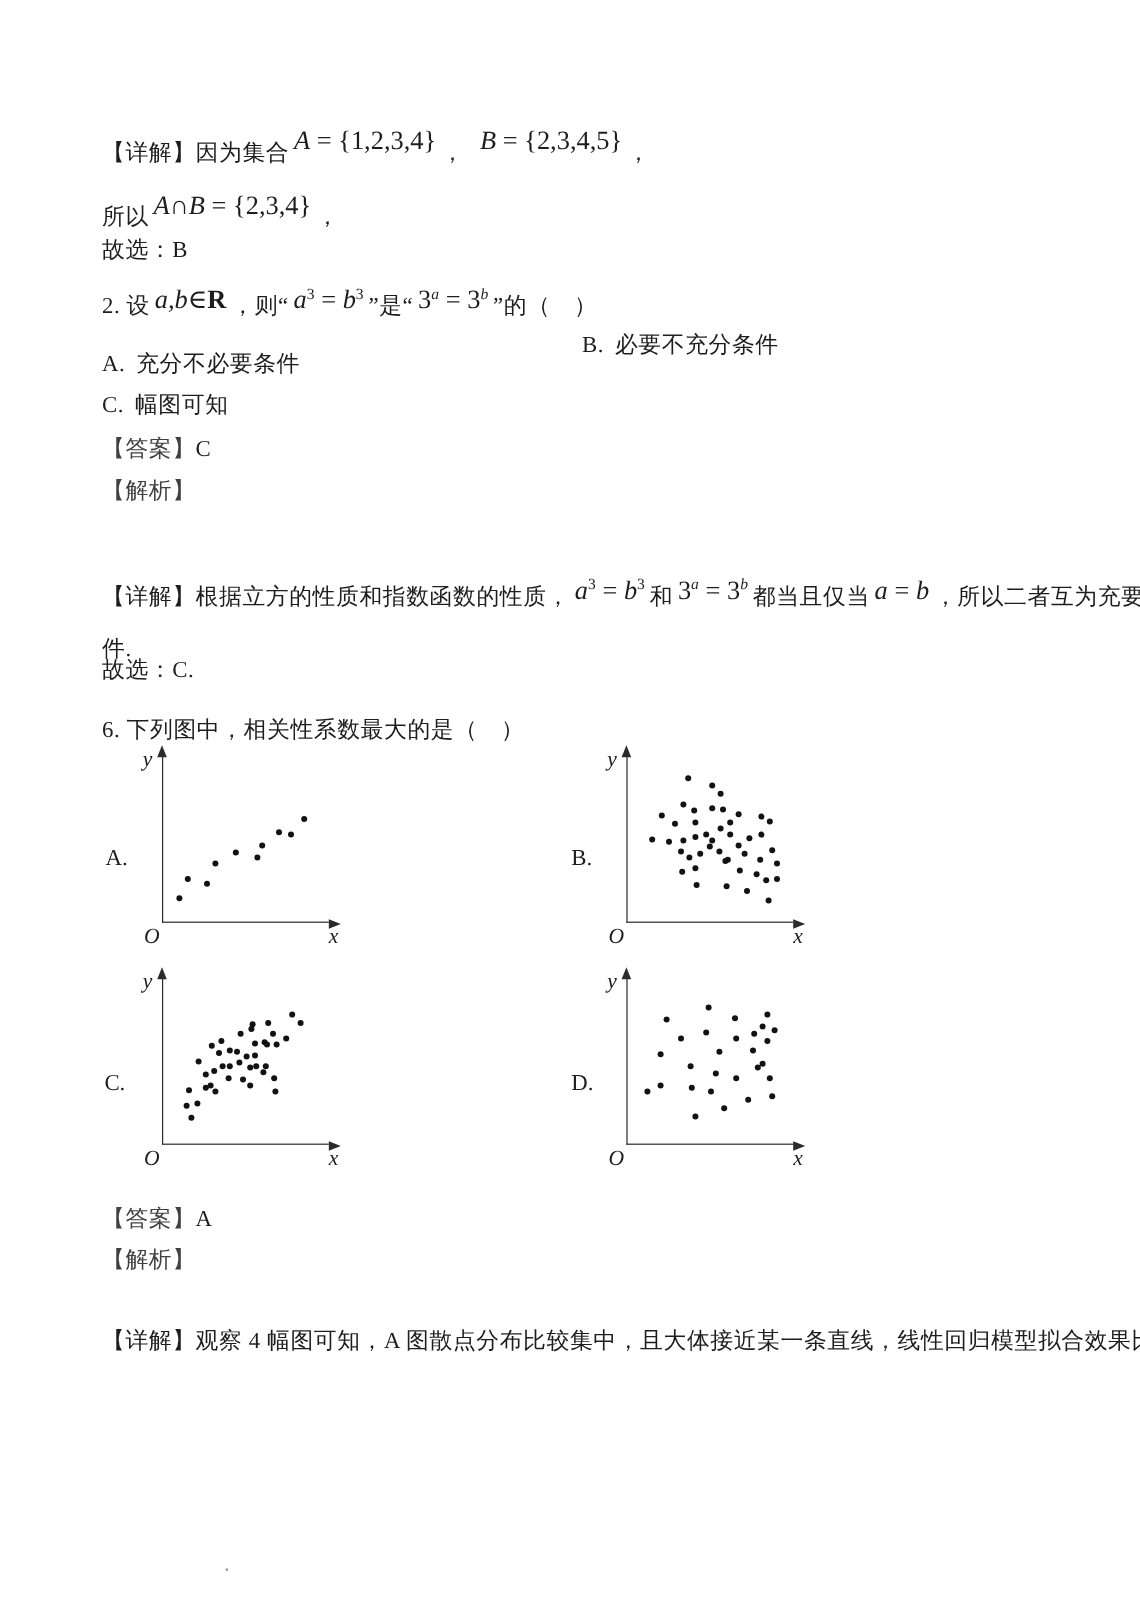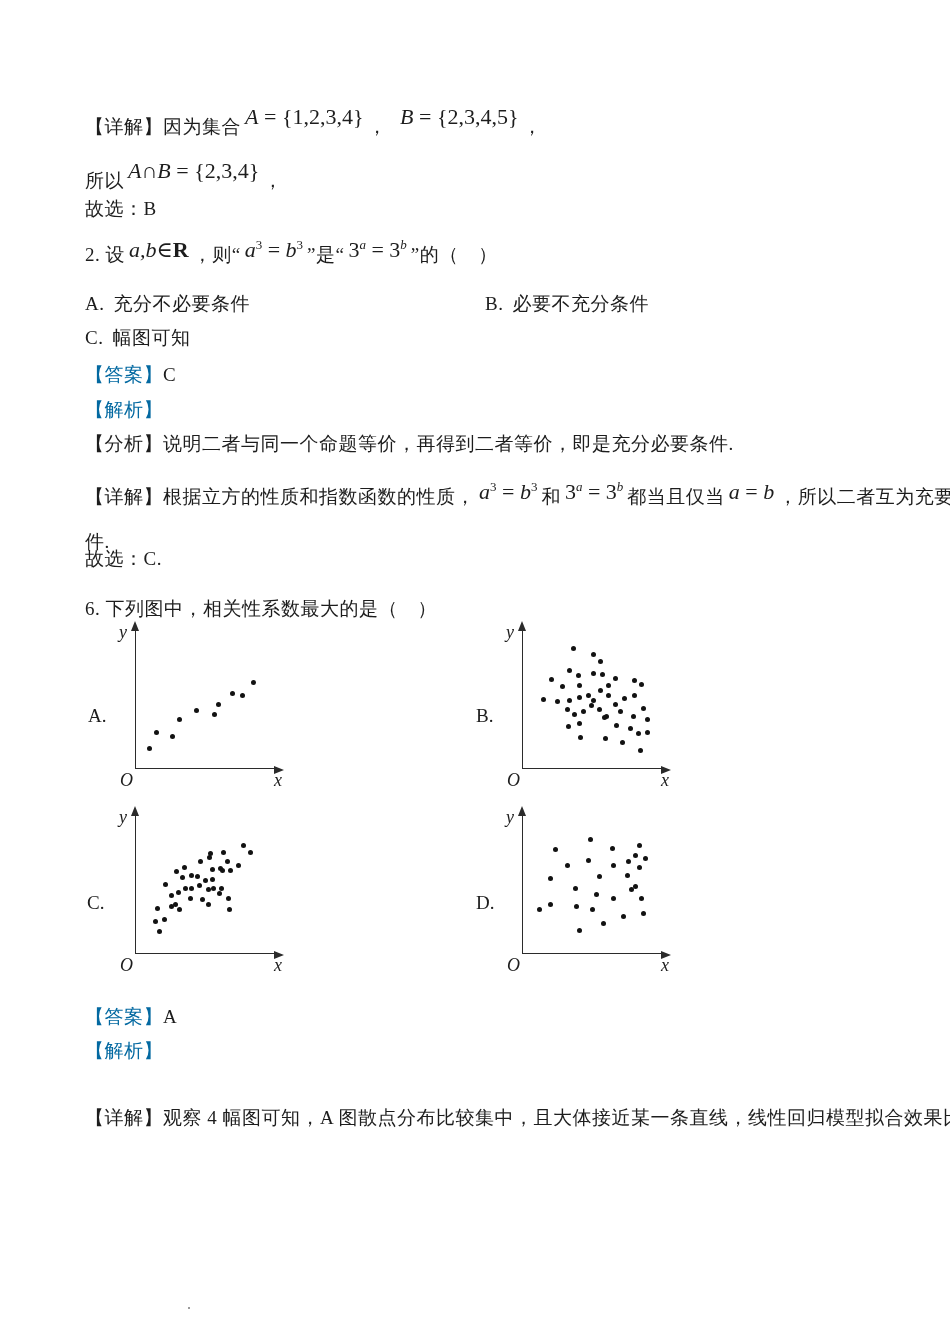--- a/index.html
+++ b/index.html
@@ -5,21 +5,21 @@
   html,body{margin:0;padding:0;background:#ffffff;}
   .page{
     position:relative; width:950px; height:1344px; background:#fff;
     font-family:"Liberation Serif","DejaVu Serif",serif;
     color:#1d1d1d; overflow:hidden;
   }
   .line{
     position:absolute; left:85px; font-size:19px; line-height:1.3;
     white-space:nowrap; letter-spacing:0.5px;
   }
-  .blue{color:#0369a1;}
+  .blue{color:#404040;}
   .gap{display:inline-block; width:9px;}
   
   .math{
     display:inline-block; position:relative; top:-4px;
     font-size:22px; letter-spacing:0; margin:0 4px;
   }
   .math.raise{top:-9px;margin-top:28px;}
   .math .mi{font-style:italic;}
   .math .mt{font-style:normal;}
   .math .mb{font-weight:bold; font-style:normal;}
@@ -71,35 +71,32 @@
     <span>故选：B</span>
   </div>
 
   <div class="line" style="top:240px">
     <span>2. 设</span><span class="math"><span class="mi">a,b</span><span class="mt">∈</span><span class="mb">R</span></span><span>，则“</span><span class="math"><span class="mi">a</span><span class="sup">3</span><span class="mt"> = </span><span class="mi">b</span><span class="sup">3</span></span><span>”是“</span><span class="math"><span class="mt">3</span><span class="isup">a</span><span class="mt"> = 3</span><span class="isup">b</span></span><span>”的（　）</span>
   </div>
 
   <div class="line" style="top:292px">
     <span>A.</span><span class="gap"></span><span>充分不必要条件</span>
   </div>
-  <div class="line" style="top:292px; left:485px">
+  <div class="line" style="top:276px; left:485px">
     <span>B.</span><span class="gap"></span><span>必要不充分条件</span>
   </div>
   <div class="line" style="top:326px">
     <span>C.</span><span class="gap"></span><span>幅图可知</span>
   </div>
 
   <div class="line" style="top:363px">
     <span class="blue">【答案】</span><span>C</span>
   </div>
   <div class="line" style="top:398px">
     <span class="blue">【解析】</span>
-  </div>
-  <div class="line" style="top:432px">
-    <span>【分析】</span><span>说明二者与同一个命题等价，再得到二者等价，即是充分必要条件.</span>
   </div>
   <div class="line" style="top:482px">
     <span>【详解】</span><span>根据立方的性质和指数函数的性质，</span><span class="math"><span class="mi">a</span><span class="sup">3</span><span class="mt"> = </span><span class="mi">b</span><span class="sup">3</span></span><span>和</span><span class="math"><span class="mt">3</span><span class="isup">a</span><span class="mt"> = 3</span><span class="isup">b</span></span><span>都当且仅当</span><span class="math"><span class="mi">a</span><span class="mt"> = </span><span class="mi">b</span></span><span>，所以二者互为充要条</span>
   </div>
   <div class="line" style="top:530px">
     <span>件.</span>
   </div>
   <div class="line" style="top:547px">
     <span>故选：C.</span>
   </div>

